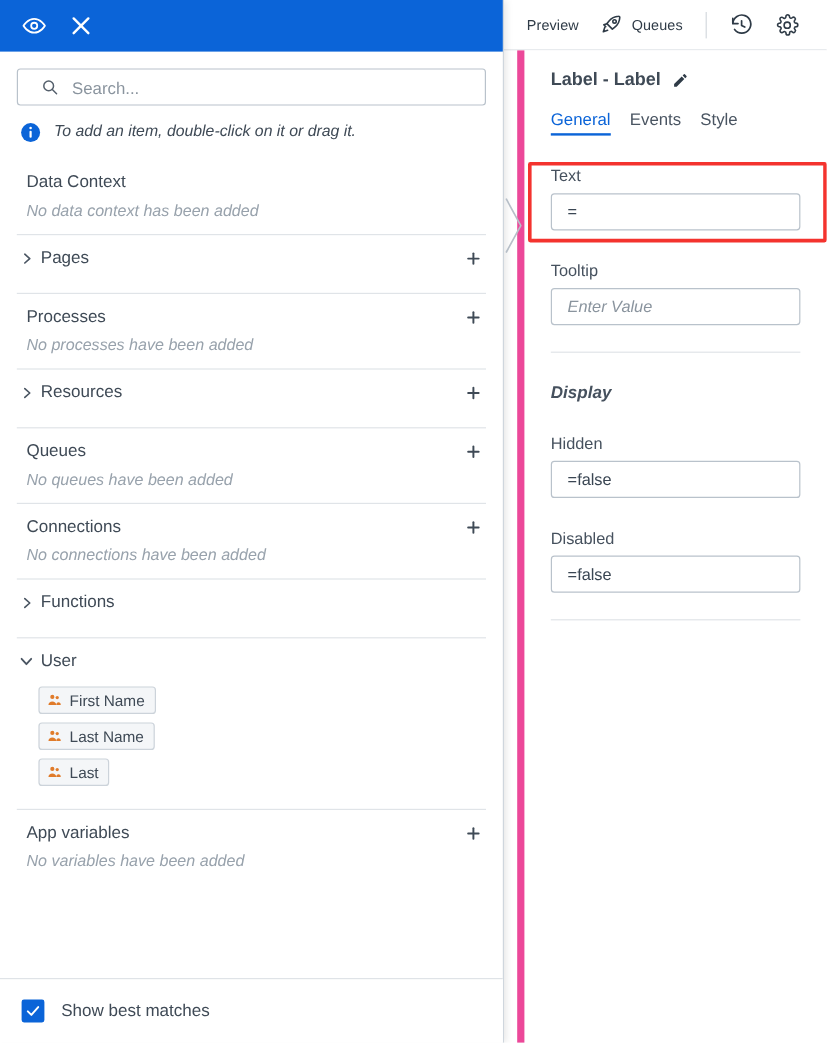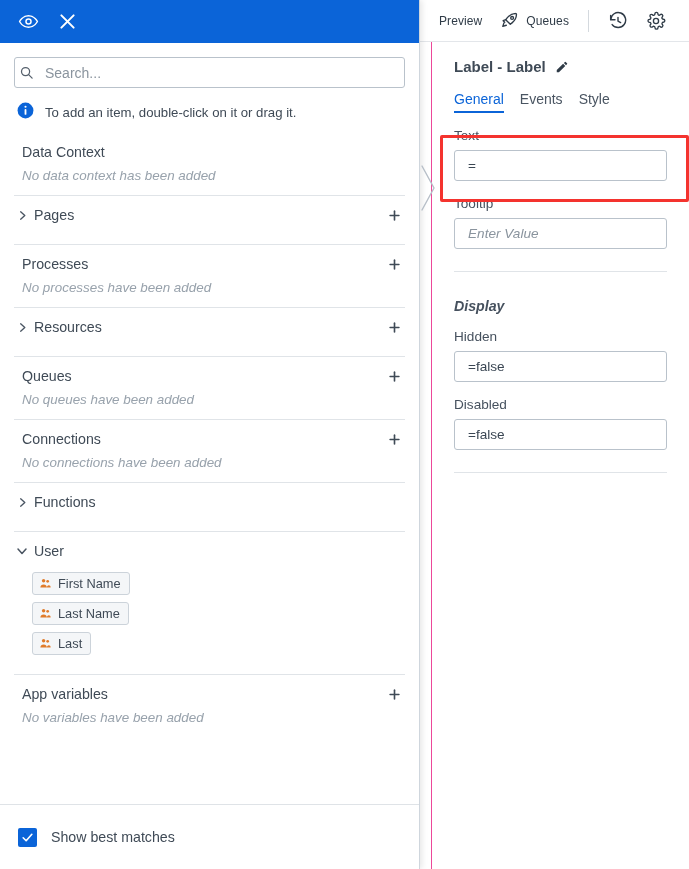--- a/index.html
+++ b/index.html
@@ -46,32 +46,33 @@
   }
   .res-header-eye { display:flex; align-items:center; margin-right: 14px; }
   .res-title { color:#fff; font-size:15.5px; font-weight:600; letter-spacing:.2px; flex:1; }
   .res-close { color:#fff; cursor:pointer; display:flex; align-items:center; padding:4px; }
 
   .res-body { flex:1 1 auto; overflow:hidden; padding: 0 0 0 0; }
 
   .search-wrap { padding: 14px 14px 0 14px; }
   .search-box {
     height: 31px; border:1px solid #b9c2cb; border-radius:3px;
-    display:flex; align-items:center; padding: 0 4px; background:#fff;
+    display:flex; align-items:center; padding: 0 19px; background:#fff;
   }
   .search-box .si { margin-right: 9px; display:flex; }
   .search-box input {
     border:0; outline:0; flex:1; font-size:14px; color:#3a4653;
     font-family:"Liberation Sans", sans-serif; background:transparent;
   }
   .search-box input::placeholder { color:#8a949e; }
 
   .hint-row {
-    display:flex; align-items:flex-end; gap:10px;
+    display:flex; align-items:flex-start; gap:10px;
     padding: 13px 24px 13px 16px;
+    font-style: italic;
   }
   .hint-text { font-size:13.2px; color:#3f4a56; }
 
   .sections { padding: 0 14px; }
   .sec { border-top:1px solid #e0e4e8; }
   .sec:first-child { border-top:0; }
   .sec-head {
     display:flex; align-items:center;
     height: 38px; cursor:pointer;
   }
@@ -89,21 +90,21 @@
   .chip {
     display:inline-flex; align-items:center; gap:6px;
     border:1px solid #ccd3da; border-radius:3px;
     background:#f4f6f8; padding: 3px 8px 3px 6px;
     font-size:12.8px; color:#3f4a56; margin-bottom:7px; cursor:pointer;
   }
   .chip-row { display:block; }
 
   .res-footer {
     flex:0 0 auto; border-top:1px solid #dfe3e7;
-    height: 65px; display:flex; align-items:center; padding: 0 18px;
+    height: 54px; display:flex; align-items:center; padding: 0 18px;
     background:#fff;
     text-align:right;
   }
   .cb {
     width:19px; height:19px; border-radius:2px; background:#0b64d8;
     display:flex; align-items:center; justify-content:center; cursor:pointer;
     margin-right: 14px;
   }
   .cb-label { font-size:14.2px; color:#3f4a56; }
 
@@ -111,35 +112,35 @@
   .divider-handle {
     position:absolute; left: 420px; top: 160px;
     width: 22px; height: 60px; z-index: 21;
     display:flex; align-items:center; justify-content:flex-start;
     pointer-events:none;
   }
 
   
   .prop-panel {
     position:absolute; right:0; top:42px; width: 258px; bottom:0;
-    background:#fff; border-left:1px solid #ec4899;
+    background:#fff; border-left:6px solid #ec4899;
     padding: 0 22px;
   }
   .prop-title {
     display:flex; align-items:center; gap:9px;
     font-size:15px; color:#3f4a56; font-weight:600;
     padding-top: 16px;
   }
   .prop-tabs { display:flex; gap:16px; margin-top: 16px; }
   .ptab {
     font-size:14px; color:#4a5562; padding-bottom:4px; cursor:pointer;
   }
   .ptab.active { color:#0b64d8; border-bottom:2px solid #0b64d8; font-weight:400; }
 
-  .field { margin-top: 15px; }
+  .field { margin-top: 26px; }
   .field-label { font-size:13.6px; color:#46515e; margin-bottom:7px; }
   .field-input {
     height: 31px; border:1px solid #b9c2cb; border-radius:3px;
     display:flex; align-items:center; padding: 0 11px; background:#fff;
   }
   .field-input input {
     border:0; outline:0; width:100%; font-size:13.6px; color:#3a4653;
     font-family:"Liberation Sans", sans-serif; background:transparent;
   }
   .field-input input::placeholder { color:#8a949e; font-style:italic; }

